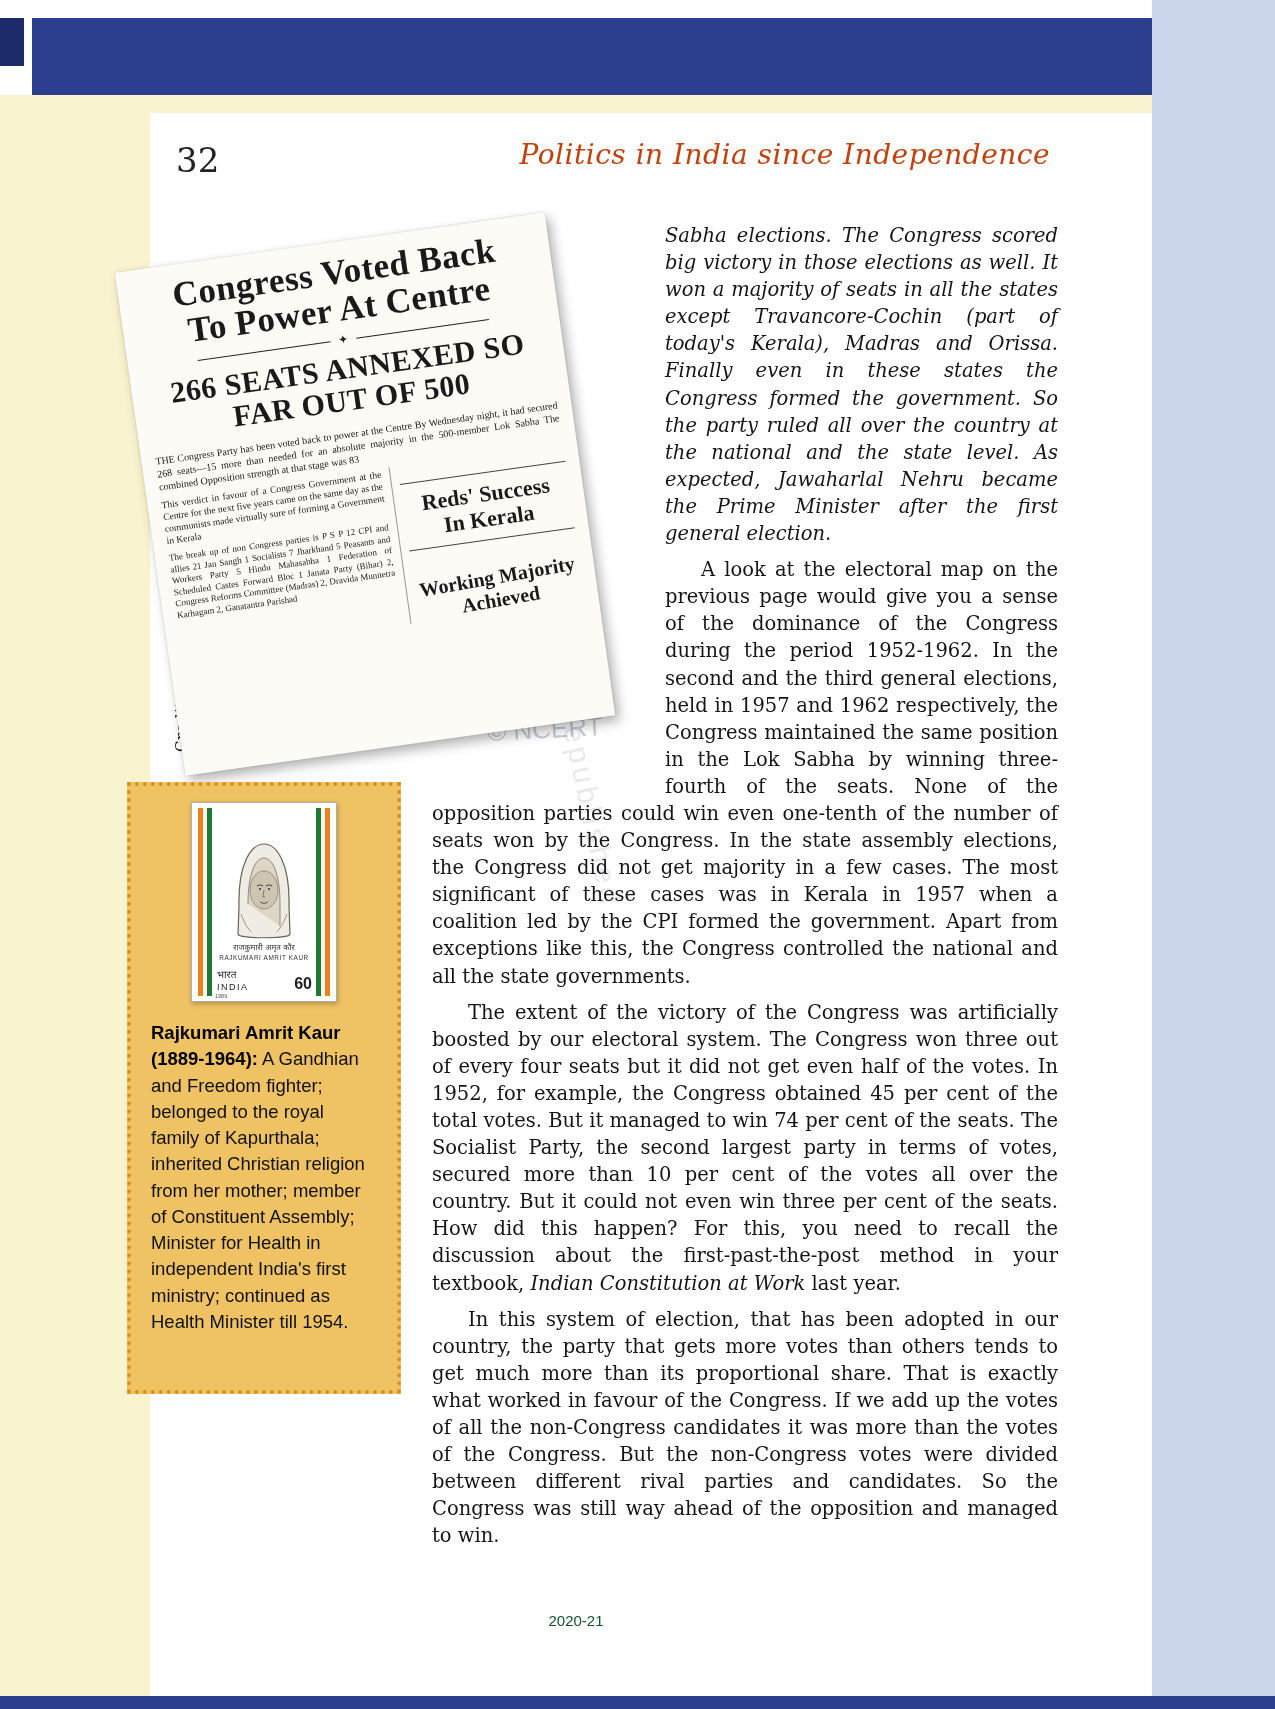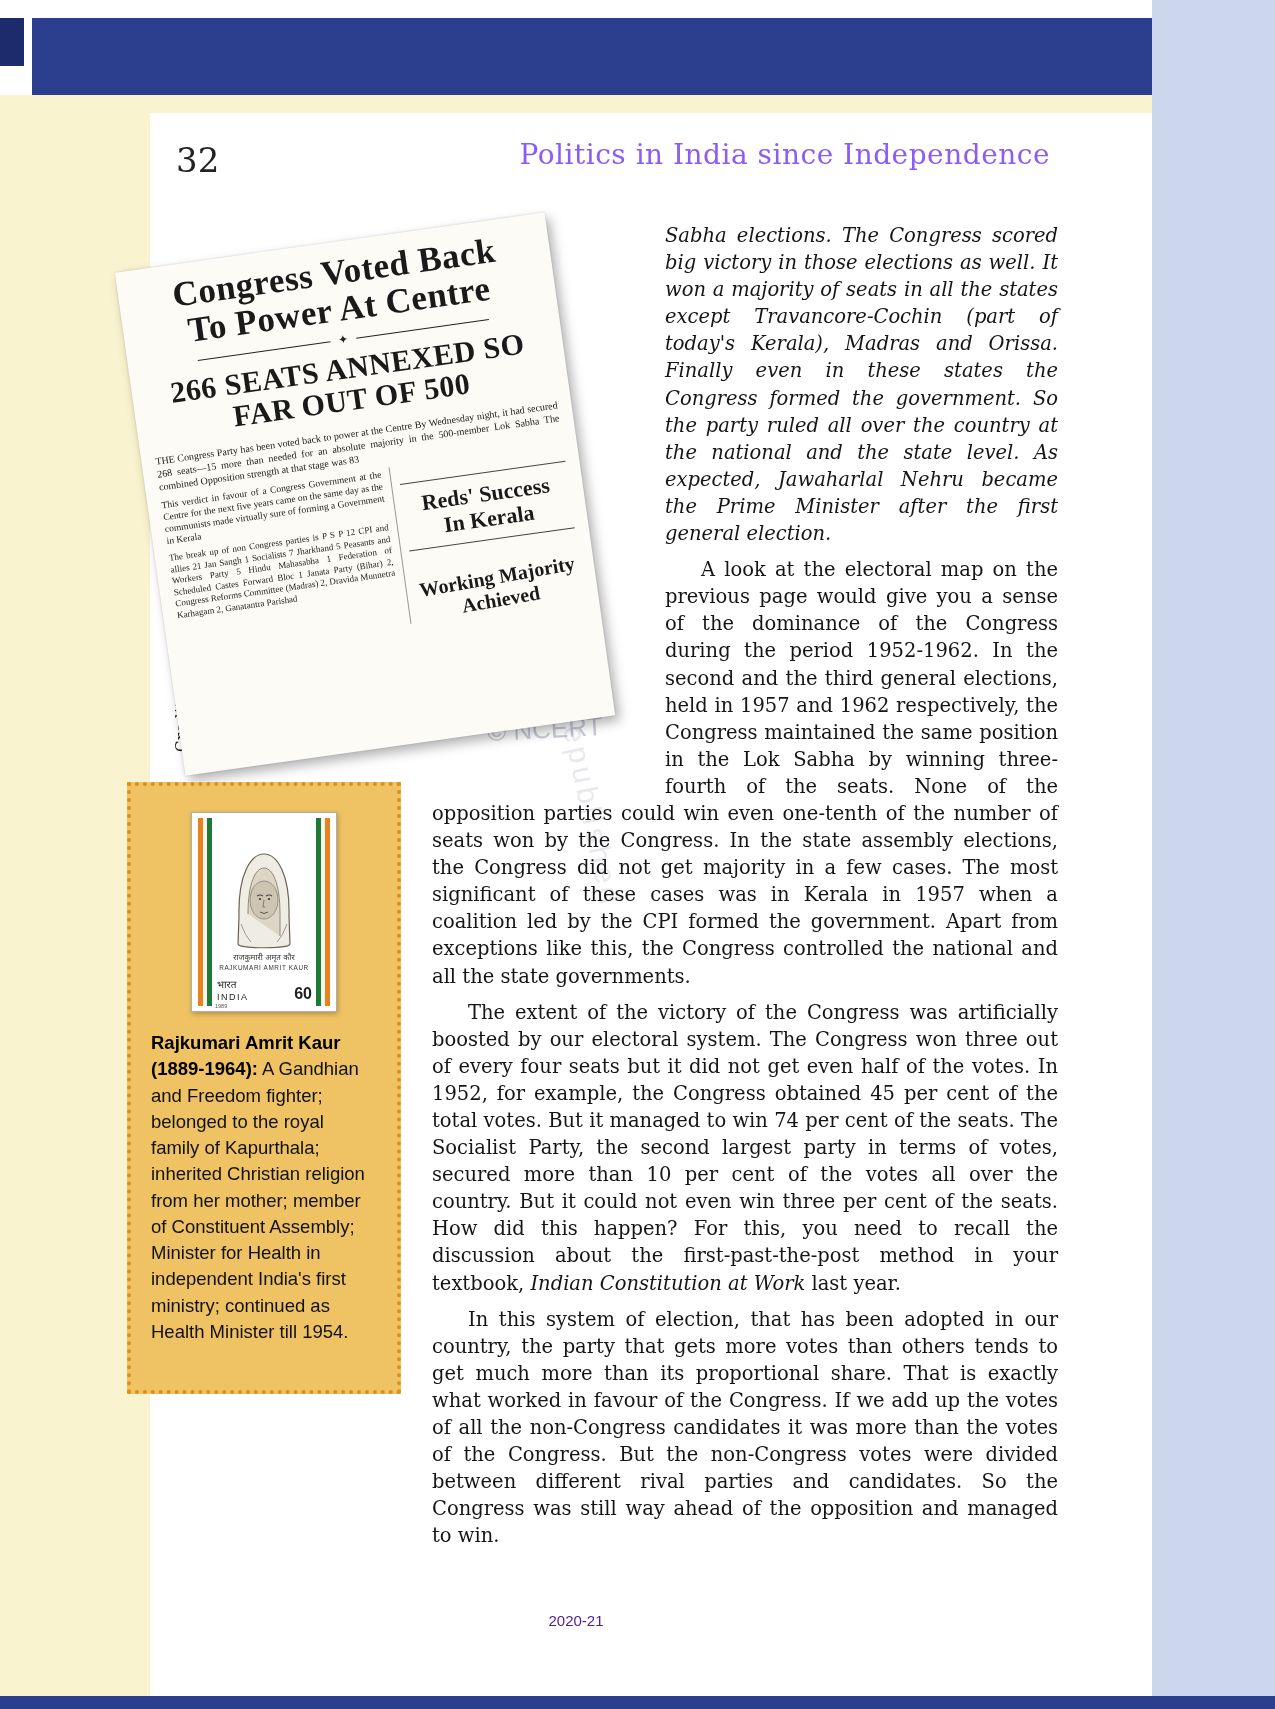--- a/index.html
+++ b/index.html
@@ -13,25 +13,25 @@
   
   .corner-square{position:absolute;left:0;top:18px;width:24px;height:48px;background:#1d2a6b;}
   .top-bar{position:absolute;left:32px;top:18px;width:1120px;height:77px;background:#2b3f8e;}
   .cream-band{position:absolute;left:0;top:95px;width:1275px;height:18px;background:#faf3cf;}
   .cream-col{position:absolute;left:0;top:95px;width:150px;height:1602px;background:#faf3cf;}
   .right-col{position:absolute;left:1152px;top:0;width:123px;height:1709px;background:#ccd6ec;}
   .bottom-bar{position:absolute;left:0;top:1696px;width:1275px;height:13px;background:#2b3f8e;z-index:5;}
   .page-number{position:absolute;left:176px;top:140px;font-size:34px;color:#222;}
   .header-title{
     position:absolute;right:225px;top:138px;
-    font-size:28px;color:#8b5cf6;letter-spacing:.5px;
+    font-size:28px;font-style:italic;color:#c2410c;letter-spacing:.5px;
   }
   .footer{
     position:absolute;left:0;top:1612px;width:1152px;text-align:center;
-    font-family:"Liberation Sans", sans-serif;font-size:15px;color:#4c1d95;
+    font-family:"Liberation Sans", sans-serif;font-size:15px;color:#14532d;
   }
   
   .wm1{
     position:absolute;left:487px;top:714px;font-family:"Liberation Sans", sans-serif;
     font-size:26px;color:#9aa0b5;opacity:.55;transform:rotate(-3deg);z-index:0;
   }
   .wm2{
     position:absolute;left:566px;top:612px;width:420px;
     transform:rotate(78deg);transform-origin:0 0;
     font-family:"Liberation Sans", sans-serif;font-size:30px;letter-spacing:4px;
@@ -70,21 +70,21 @@
   .clip-row{display:flex;margin-top:6px;}
   .clip-col-left{width:57%;font-size:9.5px;line-height:1.28;text-align:justify;padding-right:8px;border-right:1px solid #999;}
   .clip-col-left .b3{margin-top:6px;font-size:9px;}
   .clip-col-right{width:43%;padding-left:8px;text-align:center;}
   .reds-head{font-weight:bold;font-size:22px;line-height:1.15;margin-top:18px;border-top:1px solid #444;border-bottom:1px solid #444;padding:8px 0;}
   .working-head{font-weight:bold;font-size:20px;line-height:1.15;margin-top:26px;transform:rotate(-2deg);}
   
   .bio-box{
     position:absolute;left:127px;top:782px;width:274px;height:612px;box-sizing:border-box;
     background:#efc263;border:4px dotted #dd8f1c;
-    padding:20px 20px;z-index:3;
+    padding:10px 20px;z-index:3;
   }
   .stamp{display:block;margin:6px auto 18px auto;box-shadow:1px 2px 5px rgba(0,0,0,.25);}
   .bio-para{
     margin:0;font-family:"Liberation Sans", sans-serif;
     font-size:18.5px;line-height:1.42;color:#111;
   }
   .bio-heading{font-weight:bold;color:#000000;}
 </style>
 </head>
 <body>

